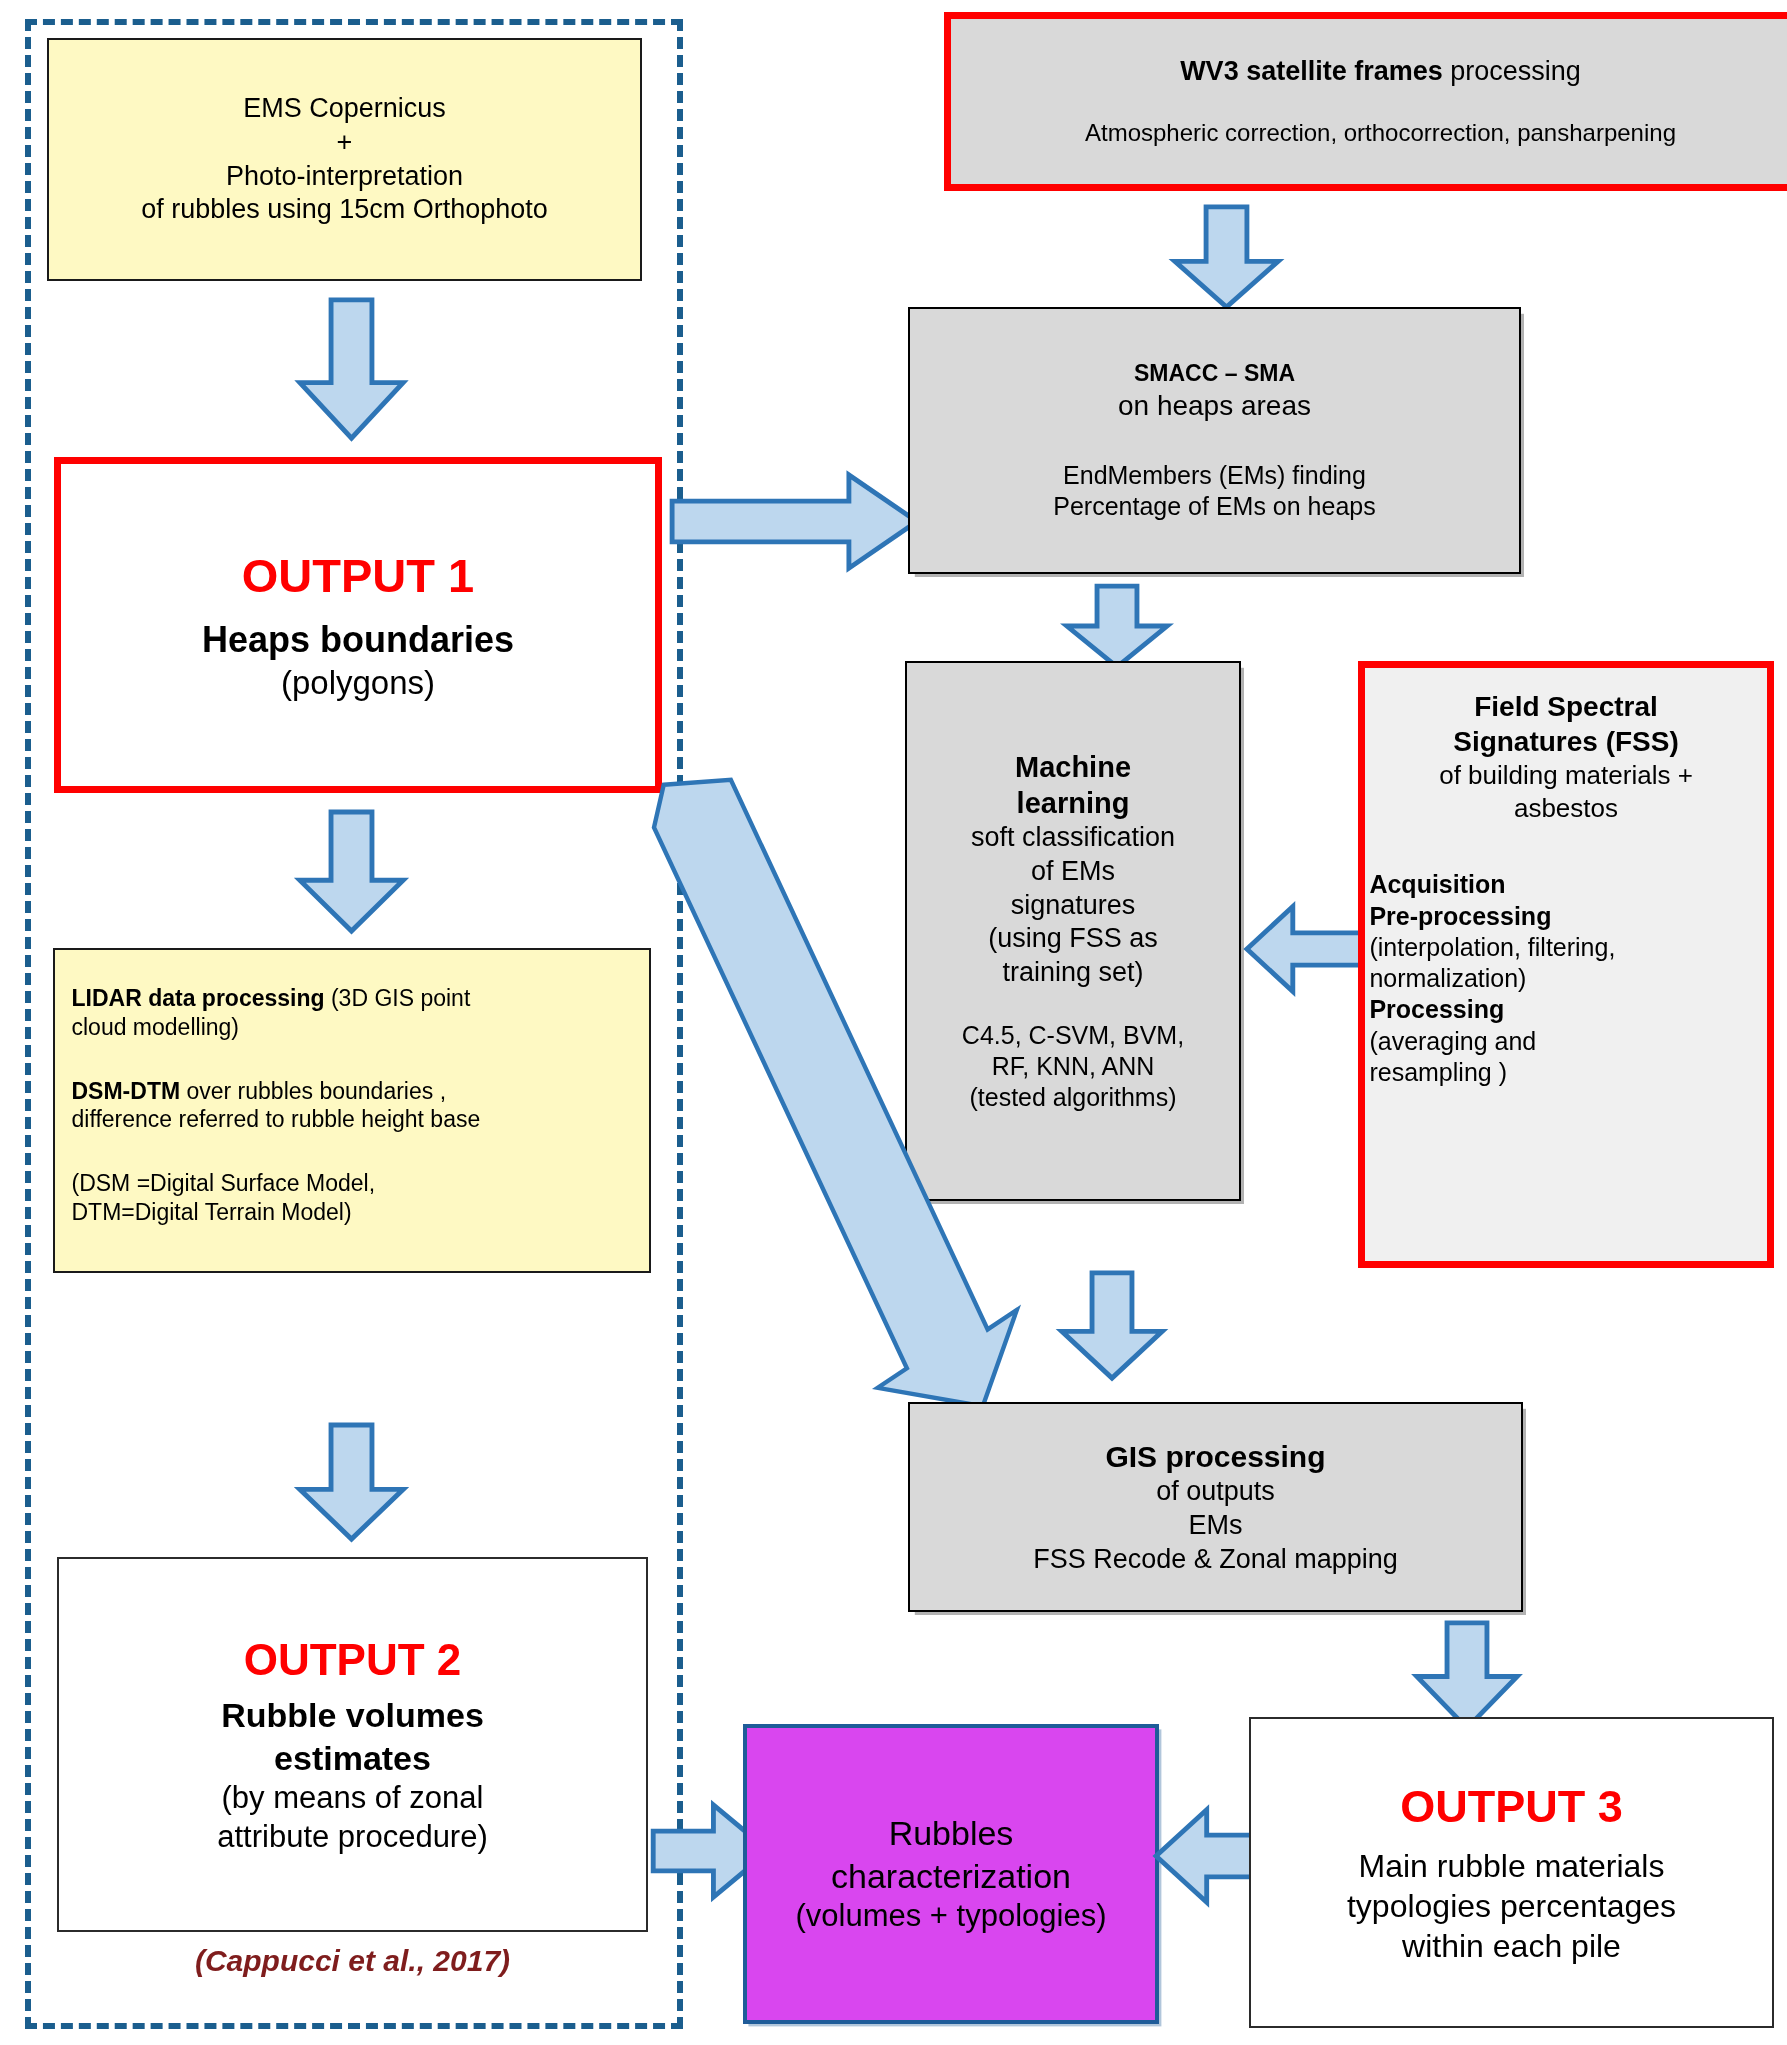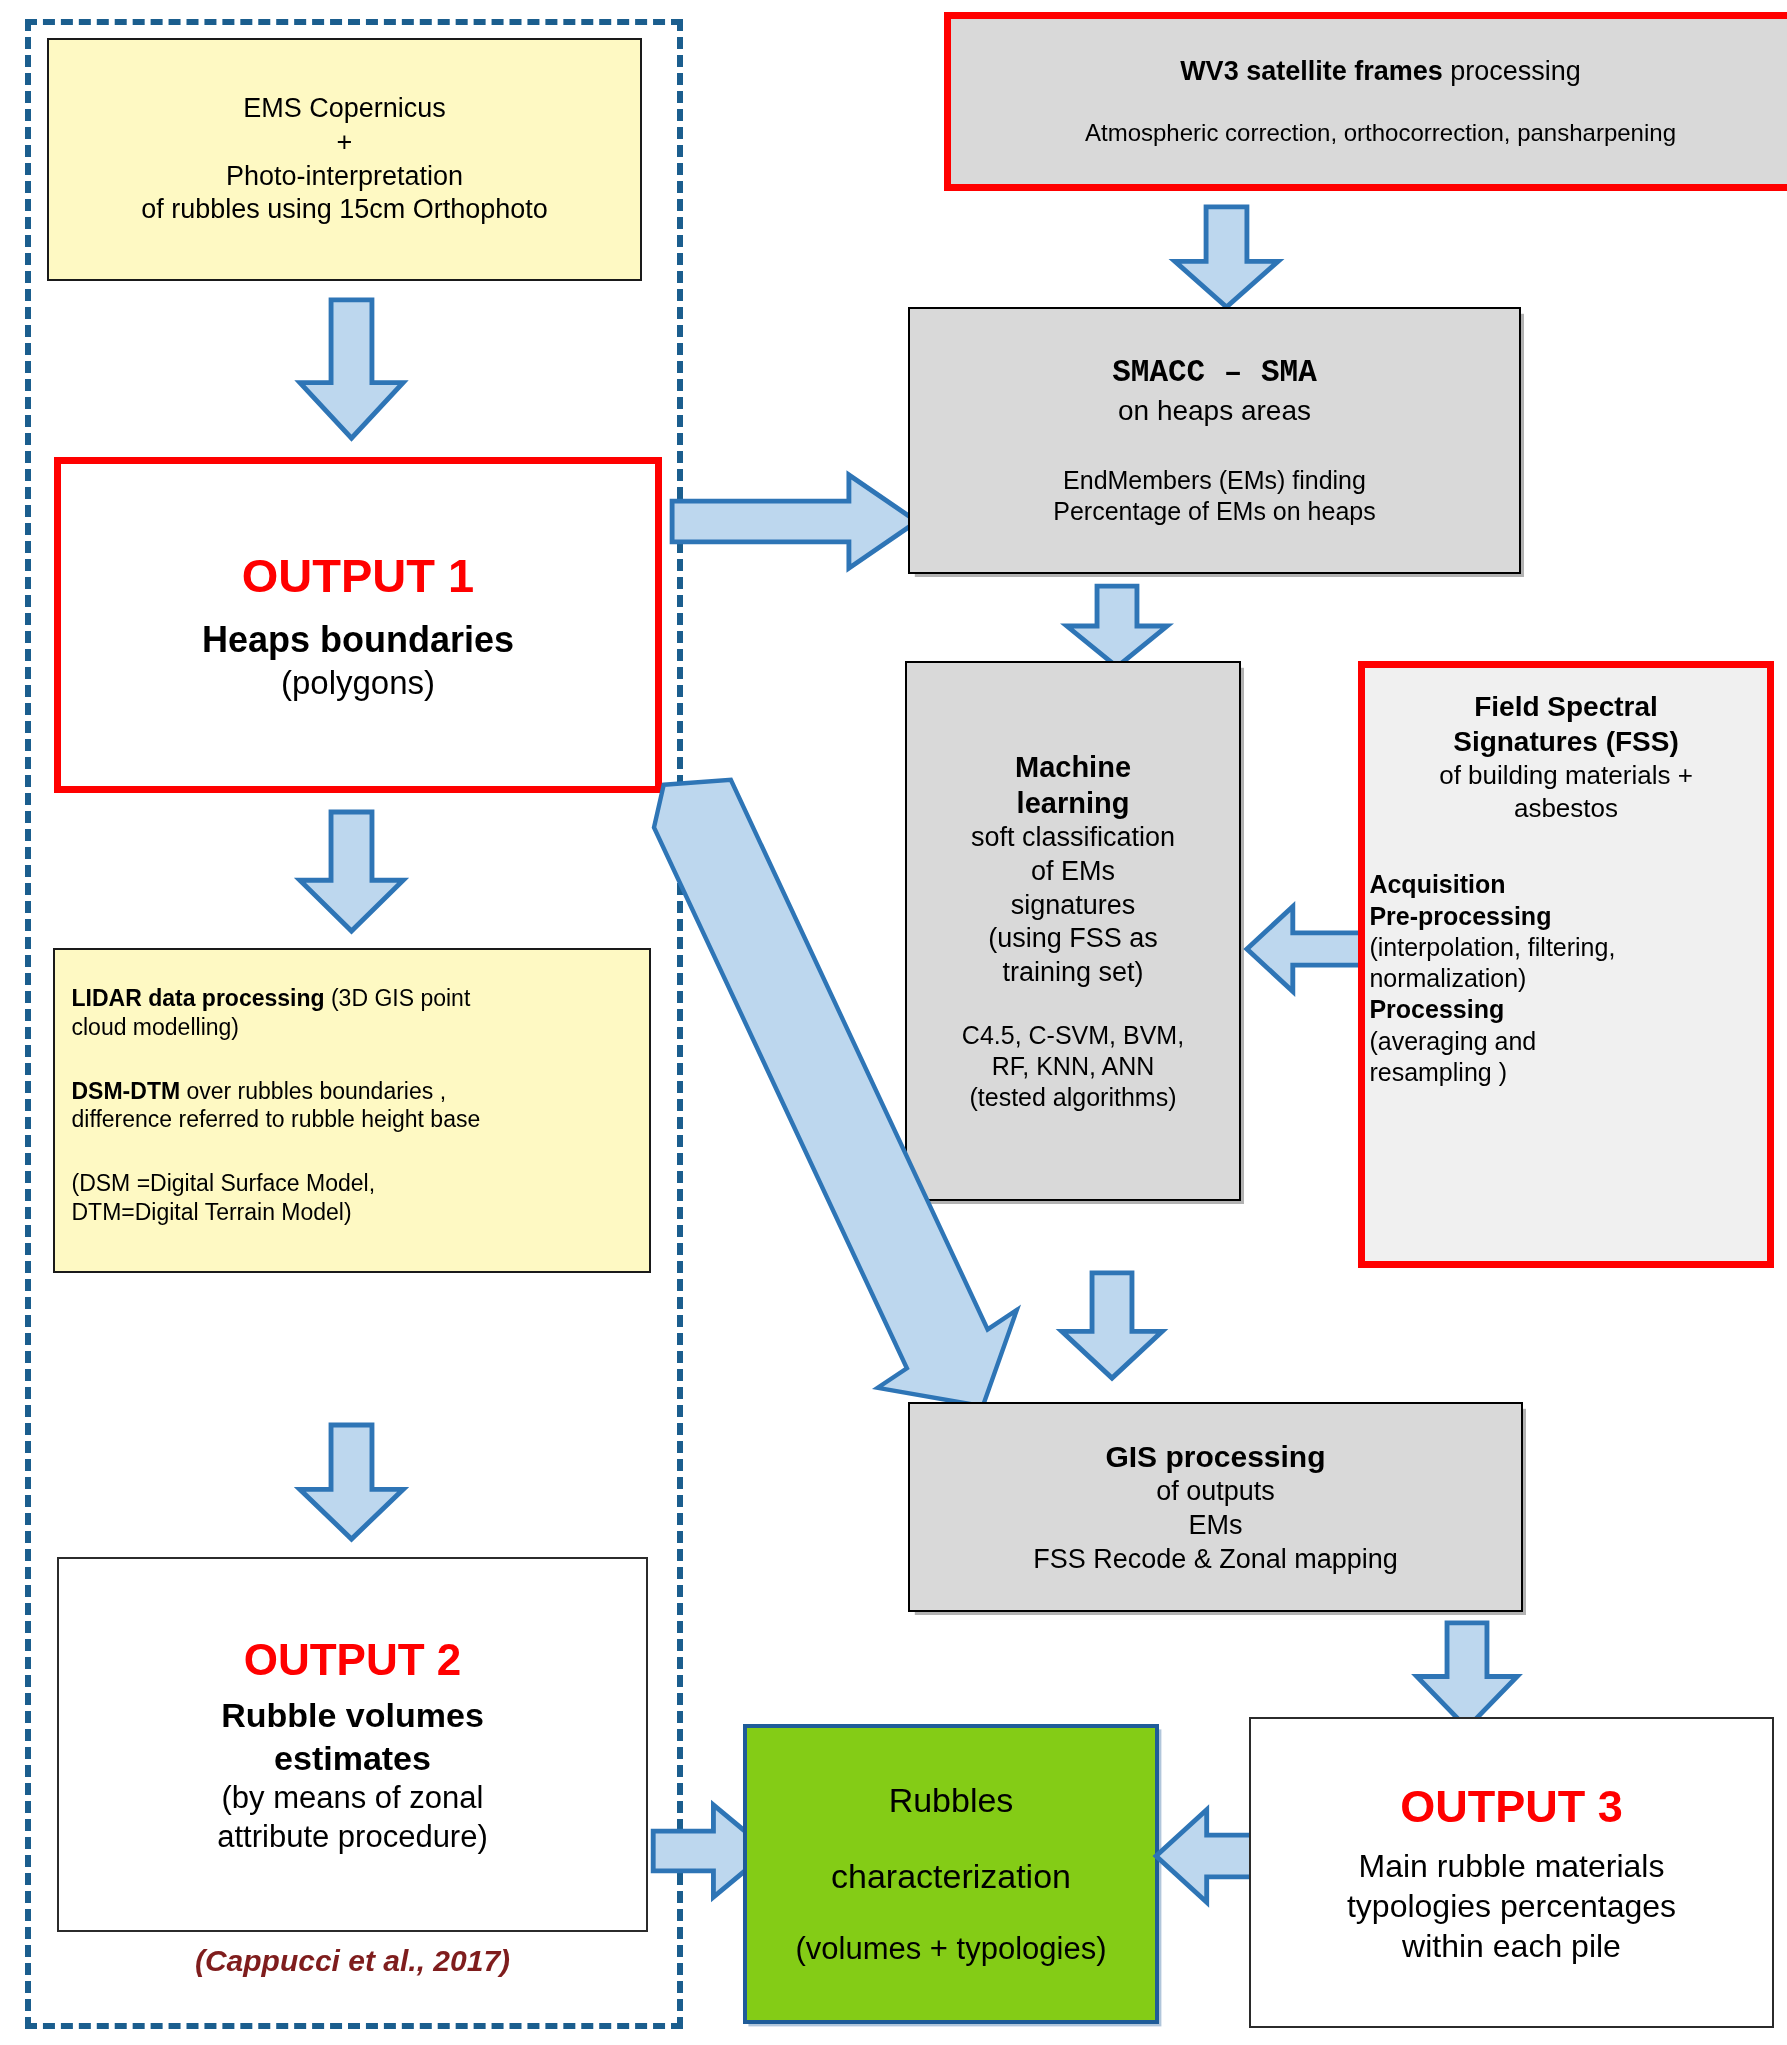--- a/index.html
+++ b/index.html
@@ -48,24 +48,23 @@
   }
   .red-outline-lightgrey {
     background: #f0f0f0;
     border: 7.8px solid #ff0000;
   }
   .red-outline-white {
     background: #ffffff;
     border: 7.8px solid #ff0000;
   }
   .blue-outline-white {
-    background: #84cc16;
+    background: #d946ef;
     border: 4.4px solid #1f5c99;
     box-shadow: 3.9px 3.9px 0 -1.5px rgba(31,92,153,0.35);
-    gap: 33px;
   }
 
   .dashed-group {
     position: absolute;
     box-sizing: border-box;
     border: 6.8px dashed #1b5e8e;
     background: transparent;
   }
 
   
@@ -171,21 +170,21 @@
     <span class="t" style="font-size:24px;">Atmospheric correction, orthocorrection, pansharpening</span>
   </div>
 
   <div class="arrow" style="left:1168px; top:204px;">
     <svg width="117" height="107" viewBox="0 0 240 220">
       <polygon points="78,6 162,6 162,118 226,118 120,212 14,118 78,118" fill="#bdd7ee" stroke="#2e75b6" stroke-width="10"></polygon>
     </svg>
   </div>
 
   <div class="node grey-thin" style="left:908px; top:307px; width:613px; height:267px; font-size:28px;">
-    <span class="t b" style="font-size:31px;font-family:Liberation Mono, monospace;">SMACC – SMA</span>
+    <span class="t b" style="font-size:23px;">SMACC – SMA</span>
     <span class="t" style="margin-bottom:37px;">on heaps areas</span>
     <span class="t" style="font-size:25px;">EndMembers (EMs)  finding</span>
     <span class="t" style="font-size:25px;">Percentage of EMs on heaps</span>
   </div>
 
   <div class="arrow" style="left:1061px; top:583px;">
     <svg width="112" height="88" viewBox="0 0 230 180">
       <polygon points="74,6 156,6 156,88 218,88 115,172 12,88 74,88" fill="#bdd7ee" stroke="#2e75b6" stroke-width="10"></polygon>
     </svg>
   </div>

